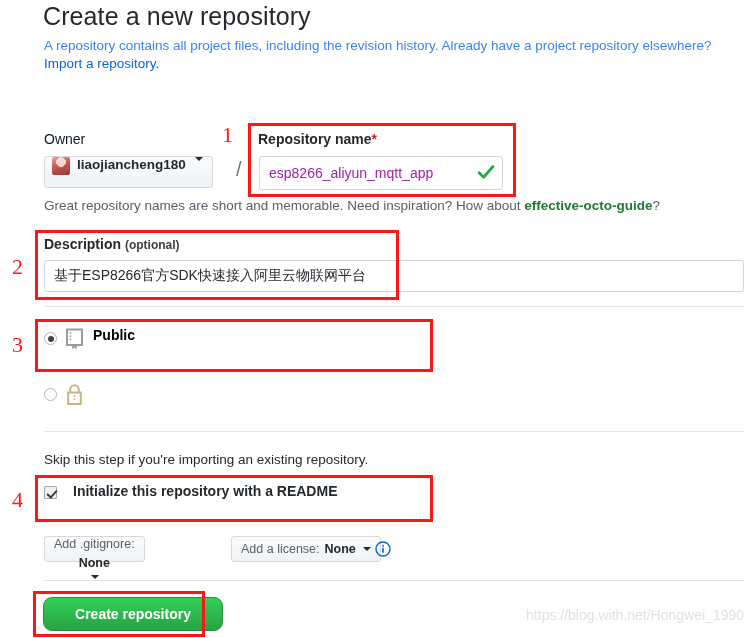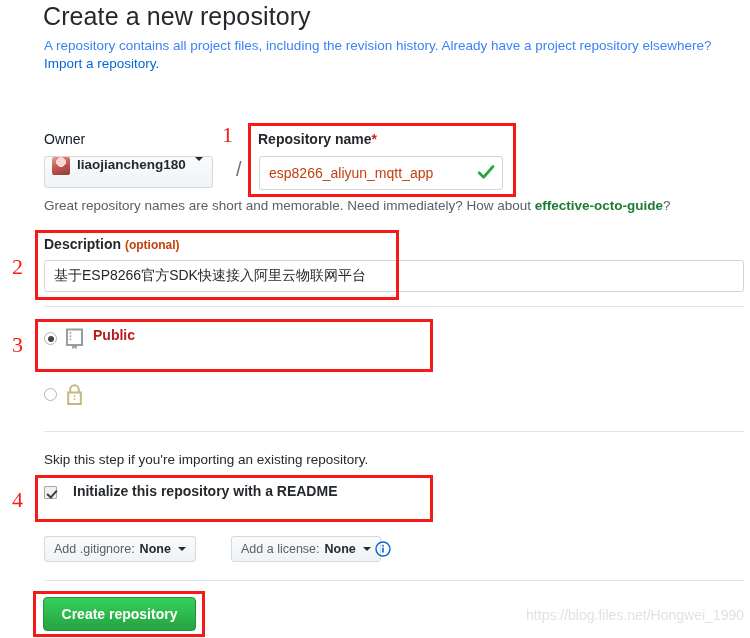--- a/index.html
+++ b/index.html
@@ -112,21 +112,21 @@
     left: 259px;
     top: 156px;
     width: 244px;
     height: 34px;
     box-sizing: border-box;
     border: 1px solid #d1d5da;
     border-radius: 3px;
     background: #fff;
     font-family: "Liberation Sans", sans-serif;
     font-size: 14px;
-    color: #c2410c;
+    color: #a21caf;
     padding: 0 24px 0 9px;
     outline: none;
   }
   .name-check {
     position: absolute;
     left: 476px;
     top: 162px;
     width: 20px; height: 20px;
     color: #28a745;
     pointer-events: none;
@@ -146,21 +146,21 @@
     position: absolute;
     left: 44px;
     top: 236px;
     font-size: 14px;
     font-weight: bold;
     color: #24292e;
   }
   .desc-label .opt {
     font-weight: bold;
     font-size: 12px;
-    color: #c2410c;
+    color: #404040;
   }
   .desc-input {
     position: absolute;
     left: 44px;
     top: 260px;
     width: 700px;
     height: 32px;
     box-sizing: border-box;
     border: 1px solid #d1d5da;
     border-radius: 3px;
@@ -208,21 +208,21 @@
     left: 2.5px; top: 2.5px;
     width: 6px; height: 6px;
     border-radius: 50%;
     background: #444;
   }
   .vis-icon { flex: none; margin-top: 1px; }
   .vis-text { line-height: 17px; }
   .vis-title {
     font-size: 14px;
     font-weight: bold;
-    color: #b91c1c;
+    color: #000000;
     display: block;
   }
   .vis-desc {
     font-size: 13px;
     color: #586069;
     display: block;
   }
 
   
   .skip-text {
@@ -286,43 +286,43 @@
     gap: 5px;
     background: linear-gradient(#fafbfc, #eff3f6);
     border: 1px solid #d5d9dd;
     border-radius: 3px;
     font-size: 12.5px;
     color: #586069;
     cursor: pointer;
     white-space: nowrap;
   }
   .select-btn b { color: #24292e; font-weight: bold; }
-  #gitignore-btn { left: 44px; }
+  #gitignore-btn { left: 44px; flex-direction: column; }
   #license-btn   { left: 231px; }
 
   .info-icon {
     position: absolute;
     left: 375px;
     top: 541px;
     width: 16px; height: 16px;
     color: #0366d6;
     cursor: pointer;
   }
 
   
   .create-btn {
     position: absolute;
     left: 43px;
     top: 597px;
-    width: 153px;
+    width: 180px;
     height: 34px;
     box-sizing: border-box;
     background: linear-gradient(#34d058, #28a745 90%);
     border: 1px solid #2a8a3d;
-    border-radius: 4px;
+    border-radius: 9px;
     color: #ffffff;
     font-family: "Liberation Sans", sans-serif;
     font-size: 14px;
     font-weight: bold;
     cursor: pointer;
   }
 
   
   .anno-box {
     position: absolute;
@@ -382,21 +382,21 @@
   <span>Repository name</span><span class="req">*</span>
 </div>
 
 <input class="repo-name-input" type="text" value="esp8266_aliyun_mqtt_app" style="">
 
 <svg class="name-check" viewBox="0 0 16 16">
   <path d="M2.5 8.6 L6.1 12.2 L13.6 3.6" fill="none" stroke="currentColor" stroke-width="2.2" stroke-linecap="round" stroke-linejoin="round"></path>
 </svg>
 
 <div class="hint">
-  <span>Great repository names are short and memorable. Need immediately? How about </span><b>effective-octo-guide</b><span>?</span>
+  <span>Great repository names are short and memorable. Need inspiration? How about </span><b>effective-octo-guide</b><span>?</span>
 </div>
 
 <div class="desc-label">
   <span>Description</span>
   <span class="opt">(optional)</span>
 </div>
 <input class="desc-input" type="text" value="基于ESP8266官方SDK快速接入阿里云物联网平台" style="">
 
 <div class="divider" style="top:306px;"></div>
 
@@ -461,13 +461,13 @@
 <div class="anno-box" id="anno-box-2"></div>
 <div class="anno-box" id="anno-box-3"></div>
 <div class="anno-box" id="anno-box-4"></div>
 <div class="anno-box" id="anno-box-5"></div>
 
 <div class="anno-num" id="anno-num-1">1</div>
 <div class="anno-num" id="anno-num-2">2</div>
 <div class="anno-num" id="anno-num-3">3</div>
 <div class="anno-num" id="anno-num-4">4</div>
 
-<div class="watermark">https://blog.files.net/Hongwei_1990</div>
+<div class="watermark">https://blog.with.net/Hongwei_1990</div>
 
 </body></html>

